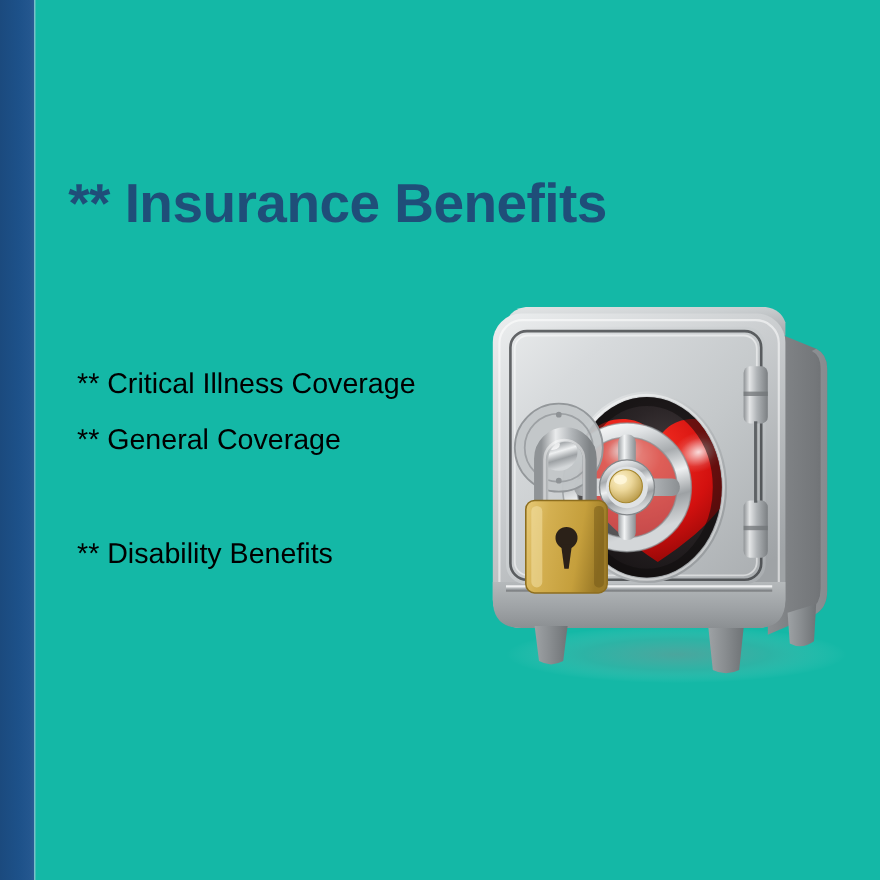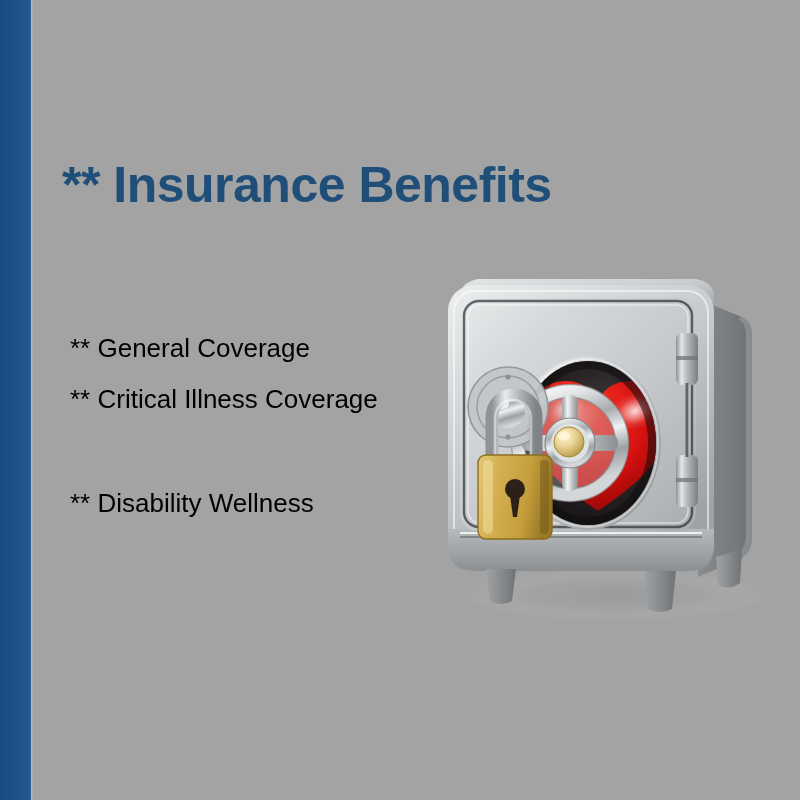--- a/index.html
+++ b/index.html
@@ -12,21 +12,21 @@
     height: 800px;
     overflow: hidden;
     background: #fdfdfd;
     font-family: "Liberation Sans", sans-serif;
   }
 
   #slide {
     position: relative;
     width: 800px;
     height: 800px;
-    background: #a3a3a3;
+    background: #14b8a6;
   }
 
   
   #accent-bar {
     position: absolute;
     left: 0;
     top: 0;
     width: 31px;
     height: 800px;
     background: linear-gradient(90deg, #1b4a7e 0%, #1d5189 55%, #24578f 90%, #2a5d95 100%);
@@ -86,24 +86,24 @@
 <body>
 
 <div id="slide">
 
   <div id="accent-bar"></div>
   <div id="accent-bar-edge"></div>
 
   <div id="title">** Insurance Benefits</div>
 
   <div id="bullet-list">
+    <div class="bullet-item">** Critical Illness Coverage</div>
     <div class="bullet-item">** General Coverage</div>
-    <div class="bullet-item">** Critical Illness Coverage</div>
     <div class="bullet-gap"></div>
-    <div class="bullet-item">** Disability Wellness</div>
+    <div class="bullet-item">** Disability Benefits</div>
   </div>
 
   <div id="safe-figure">
     <svg width="350" height="360" viewBox="0 0 350 360" xmlns="http://www.w3.org/2000/svg">
       <defs>
 
         <radialGradient id="gShadow" cx="50%" cy="50%" r="50%">
           <stop offset="0%" stop-color="#8c8f92" stop-opacity="0.45"></stop>
           <stop offset="55%" stop-color="#9b9ea1" stop-opacity="0.18"></stop>
           <stop offset="100%" stop-color="#ffffff" stop-opacity="0"></stop>

